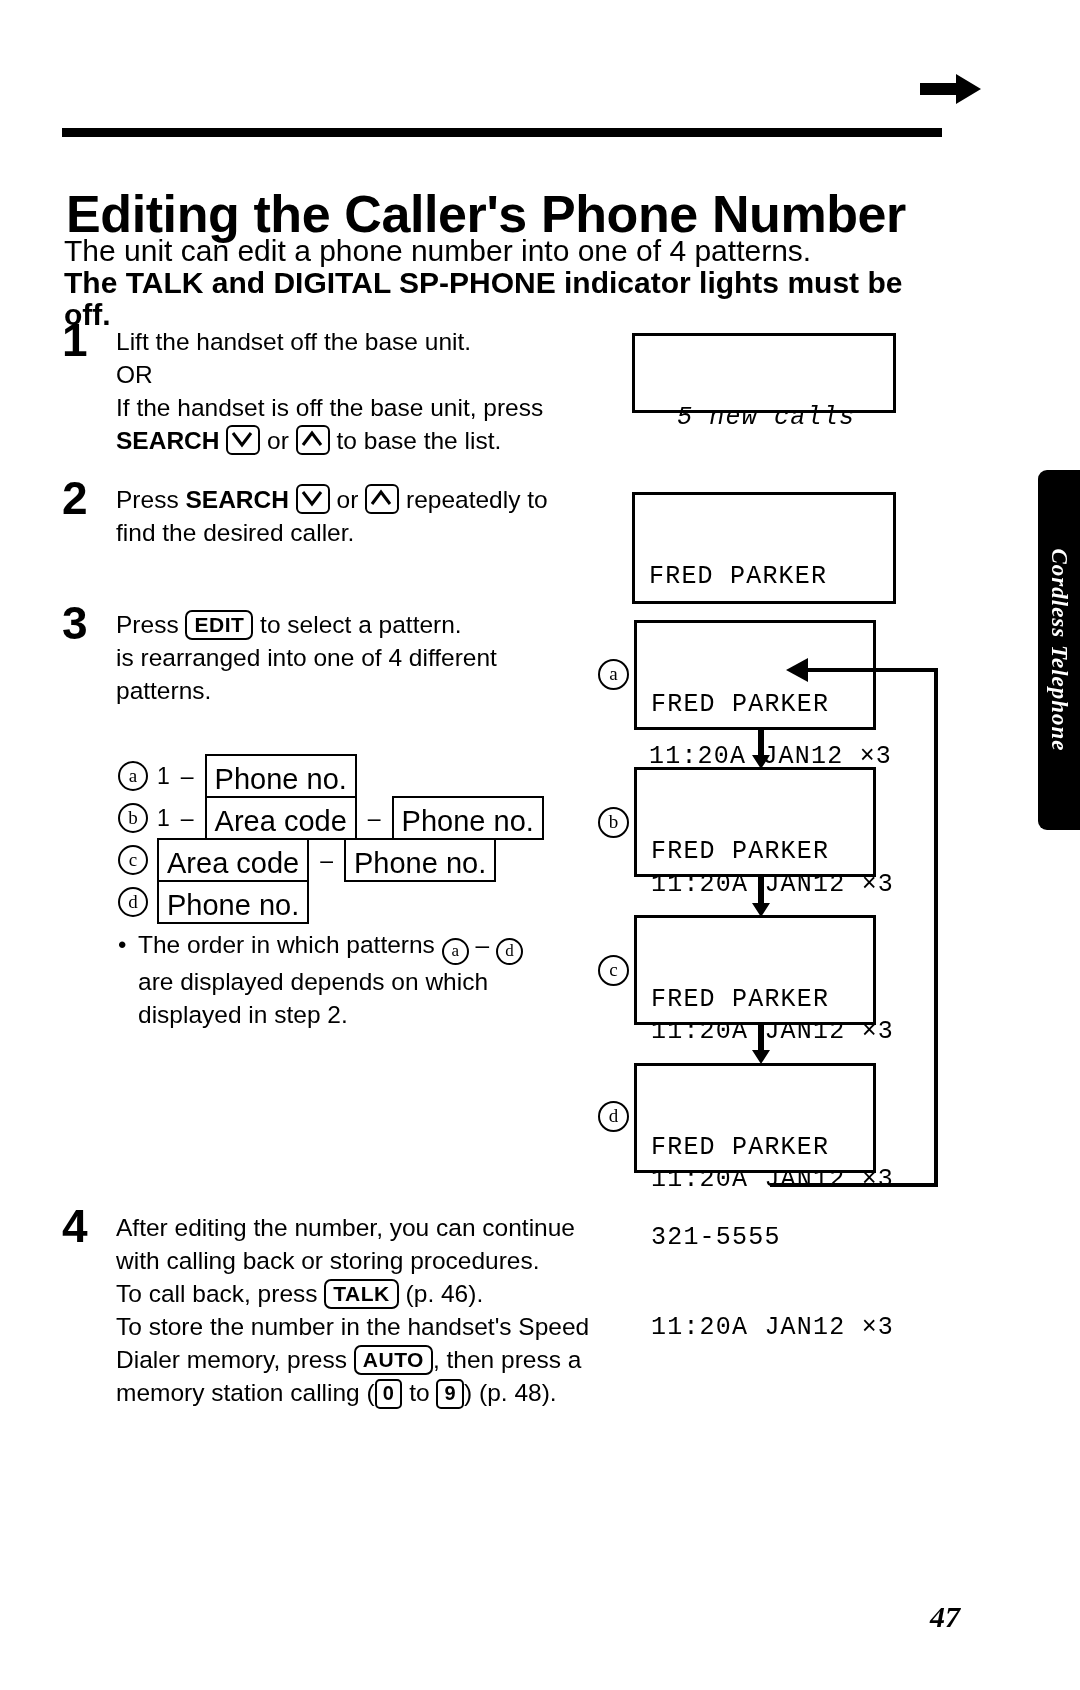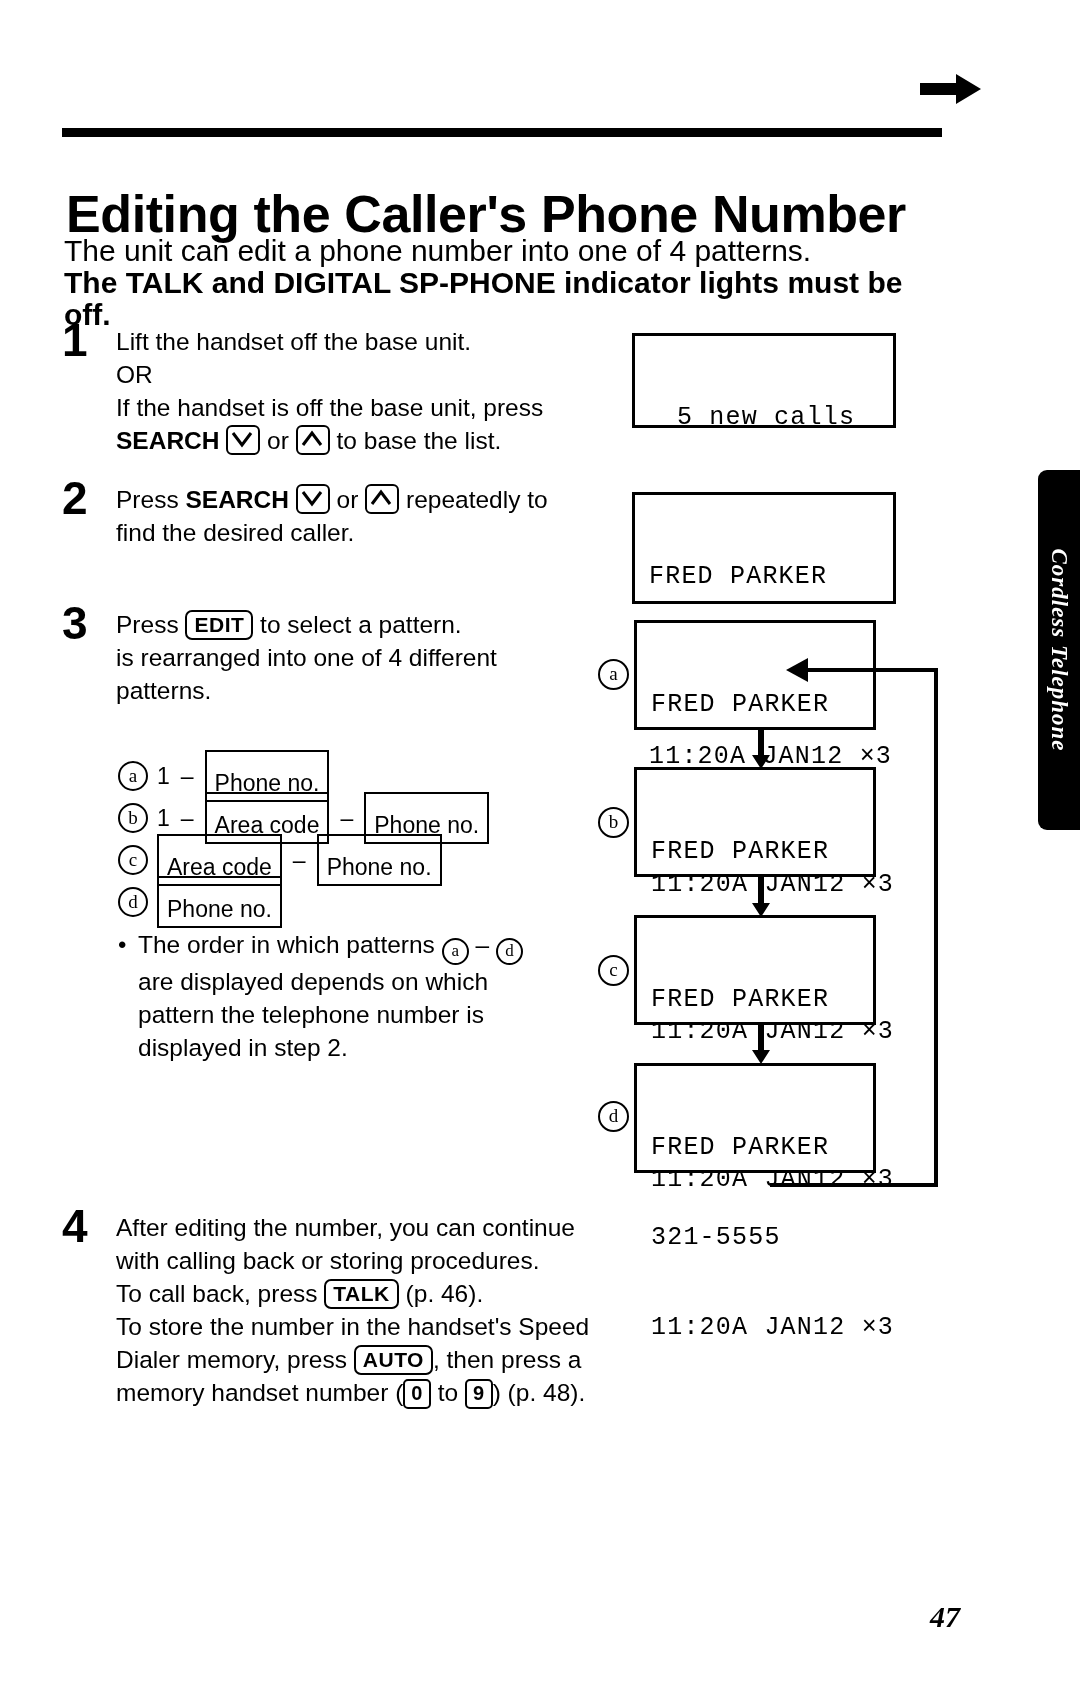--- a/index.html
+++ b/index.html
@@ -137,22 +137,22 @@
     border-radius: 50%;
     text-align: center;
     font-size: 19px;
     line-height: 25px;
     font-family: "Liberation Serif", serif;
     flex: none;
   }
   .pbox {
     display: inline-block;
     border: 2.5px solid #000;
-    padding: 18px 8px 3px 8px;
-    font-size: 23px;
+    padding: 10px 8px 3px 8px;
+    font-size: 29px;
     line-height: 27px;
     white-space: nowrap;
   }
   .dash { font-size: 23px; padding: 0 2px; }
   .one { font-size: 23px; }
 
   
   .note {
     position: absolute;
     left: 118px;
@@ -187,21 +187,21 @@
     border: 3px solid #000;
     background: #fff;
     font-family: "Liberation Mono", "DejaVu Sans Mono", monospace;
     font-size: 25px;
     line-height: 30px;
     padding: 7px 10px 8px 14px;
     box-sizing: border-box;
     letter-spacing: 1.2px;
     white-space: pre;
   }
-  #lcd-step1 { left: 632px; top: 333px; width: 264px; height: 95px; }
+  #lcd-step1 { left: 632px; top: 333px; width: 264px; height: 80px; font-style: italic; }
   #lcd-step1 .l1 { text-align: center; }
   #lcd-step1 .l2 { display: flex; justify-content: space-between; letter-spacing: 1px;}
 
   #lcd-a { left: 632px; top: 492px; width: 264px; height: 112px; }
   #lcd-b { left: 634px; top: 620px; width: 242px; height: 110px; }
   #lcd-c { left: 634px; top: 767px; width: 242px; height: 110px; }
   #lcd-d { left: 634px; top: 915px; width: 242px; height: 110px; }
   #lcd-e { left: 634px; top: 1063px; width: 242px; height: 110px; }
 
   
@@ -371,21 +371,20 @@
 </div>
 
 <div class="note">
   <span class="bullet-mark">•</span>
   <div class="note-text">
     <span>The order in which patterns</span>
     <span class="circ-inline">a</span>
     <span>–</span>
     <span class="circ-inline">d</span>
     <div>are displayed depends on which</div>
-    <div>pattern the telephone number is</div>
     <div>displayed in step 2.</div>
   </div>
 </div>
 
 <div class="lcd" id="lcd-step1">
   <div class="l1">5 new calls</div>
   <div class="l2">
     <span>v=New</span>
     <span>∧=Old</span>
   </div>
@@ -457,21 +456,21 @@
       <span>To call back, press</span>
       <span class="keycap">TALK</span>
       <span>(p. 46).</span>
     </div>
     <div>To store the number in the handset's Speed</div>
     <div>
       <span>Dialer memory, press</span>
       <span class="keycap">AUTO</span><span>, then press a</span>
     </div>
     <div>
-      <span>memory handset number (</span><span class="keycap num">0</span>
+      <span>memory station calling (</span><span class="keycap num">0</span>
       <span>to</span>
       <span class="keycap num">9</span><span>) (p. 48).</span>
     </div>
   </div>
 </div>
 
 <div class="side-tab">
   <span class="side-tab-text">Cordless Telephone</span>
 </div>
 

